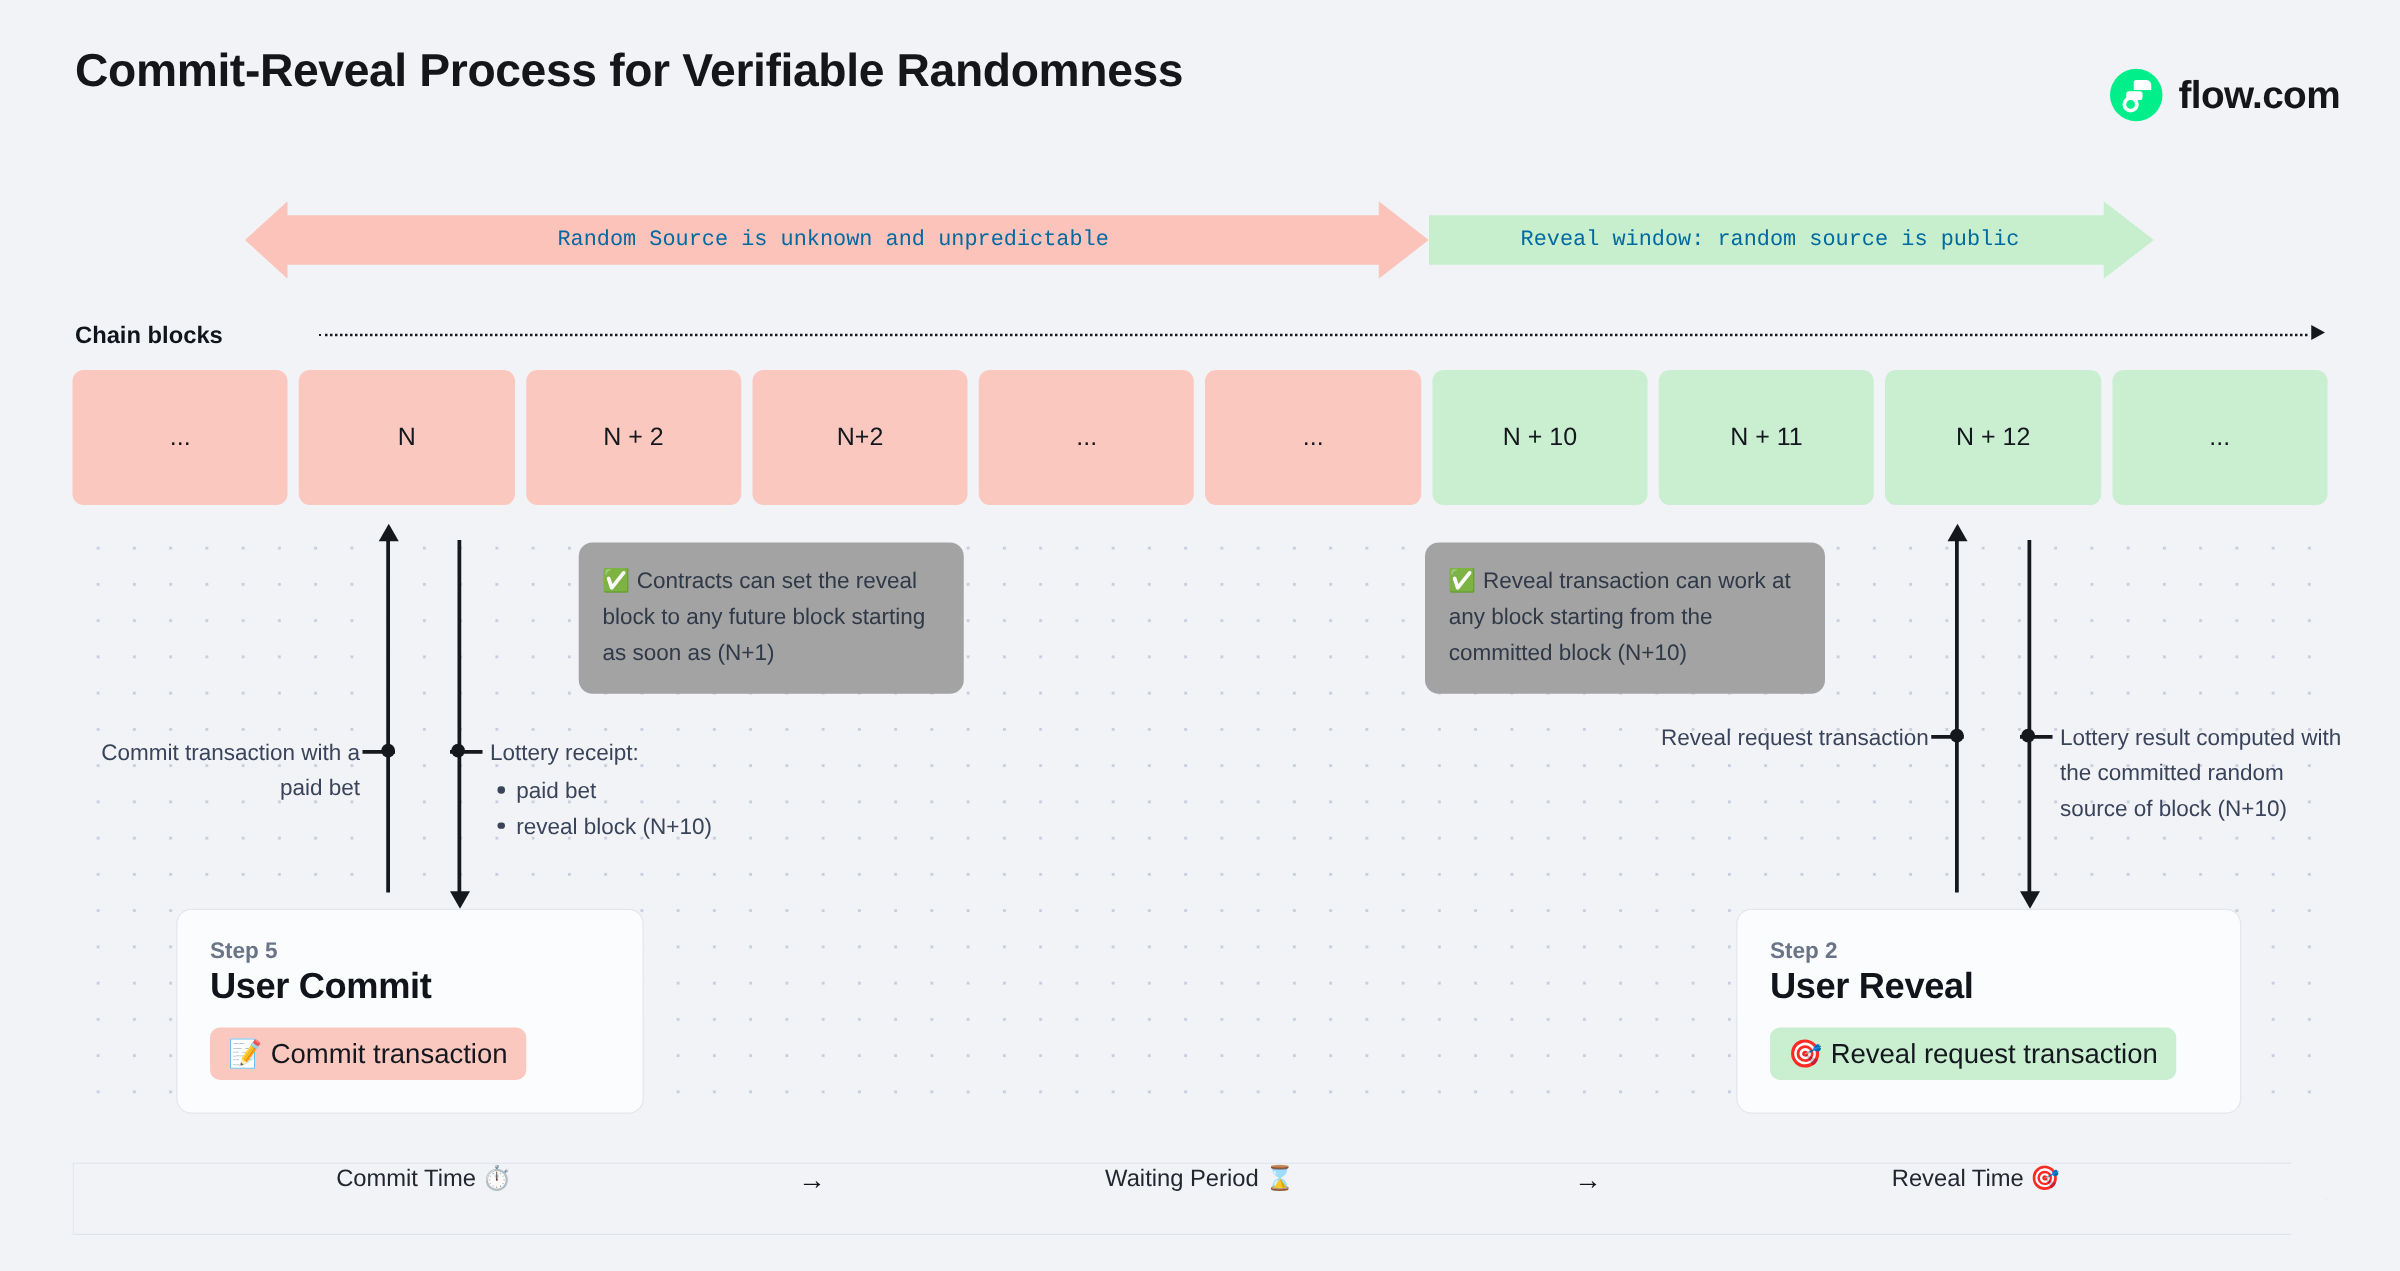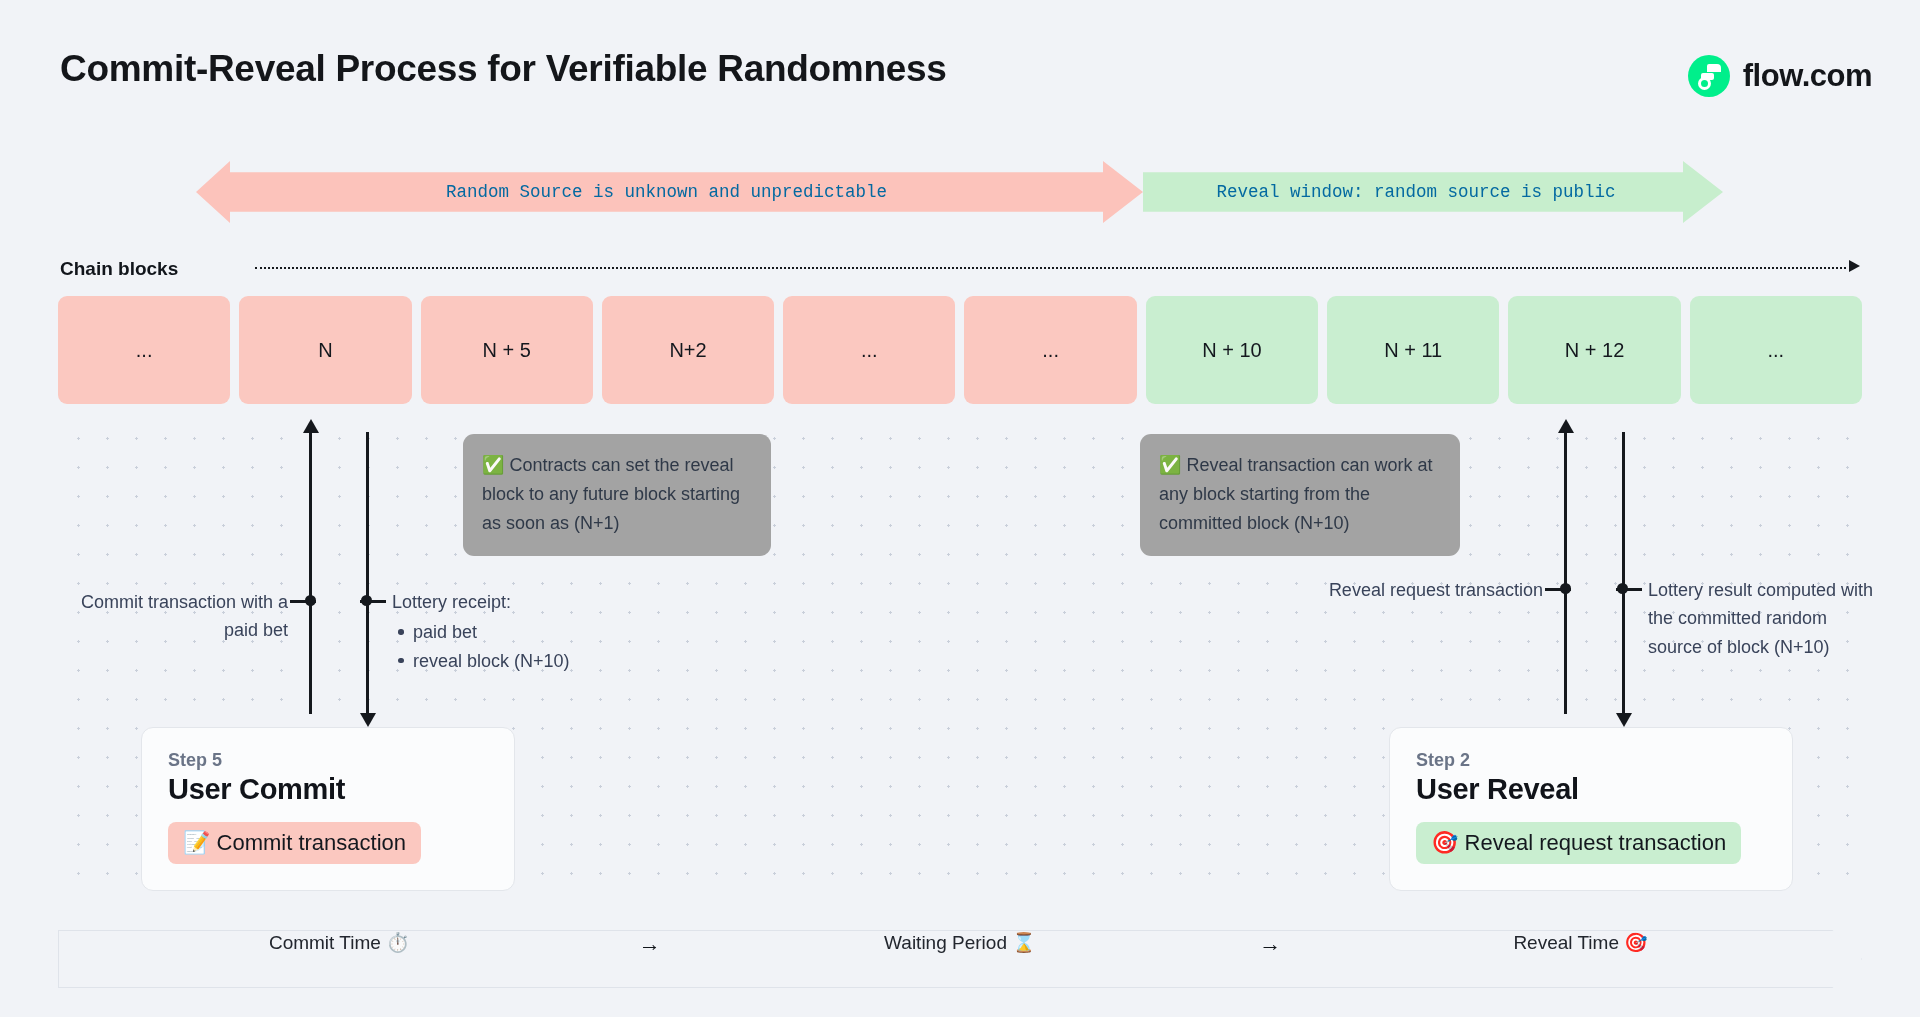--- a/index.html
+++ b/index.html
@@ -6,21 +6,21 @@
   html, body {
     width: 1920px; height: 1017px;
     background: #f1f3f7;
     font-family: "Liberation Sans", sans-serif;
     overflow: hidden;
   }
   #root { position: relative; width: 1920px; height: 1017px; }
 
   
   #page-title {
-    position: absolute; left: 60px; top: 48px;
+    position: absolute; left: 60px; top: 36px;
     font-size: 37px; font-weight: 700; color: #14161a;
     letter-spacing: -0.3px; white-space: nowrap; text-align: center;
   }
   #brand {
     position: absolute; right: 48px; top: 55px;
     display: flex; align-items: center; gap: 13px;
   }
   #brand .mark {
     width: 42px; height: 42px; border-radius: 50%;
     background: #00ef8b; position: relative; flex: 0 0 auto;
@@ -199,21 +199,21 @@
 
   <div id="chain-axis">
     <span class="axis-label">Chain blocks</span>
     <span class="axis-line"></span>
     <span class="axis-head"></span>
   </div>
 
   <div id="blocks-row">
     <div class="block pink">...</div>
     <div class="block pink">N</div>
-    <div class="block pink">N + 5</div>
+    <div class="block pink">N + 2</div>
     <div class="block pink">N+2</div>
     <div class="block pink">...</div>
     <div class="block pink">...</div>
     <div class="block green">N + 10</div>
     <div class="block green">N + 11</div>
     <div class="block green">N + 12</div>
     <div class="block green">...</div>
   </div>
 
   <div id="dot-field"></div>

